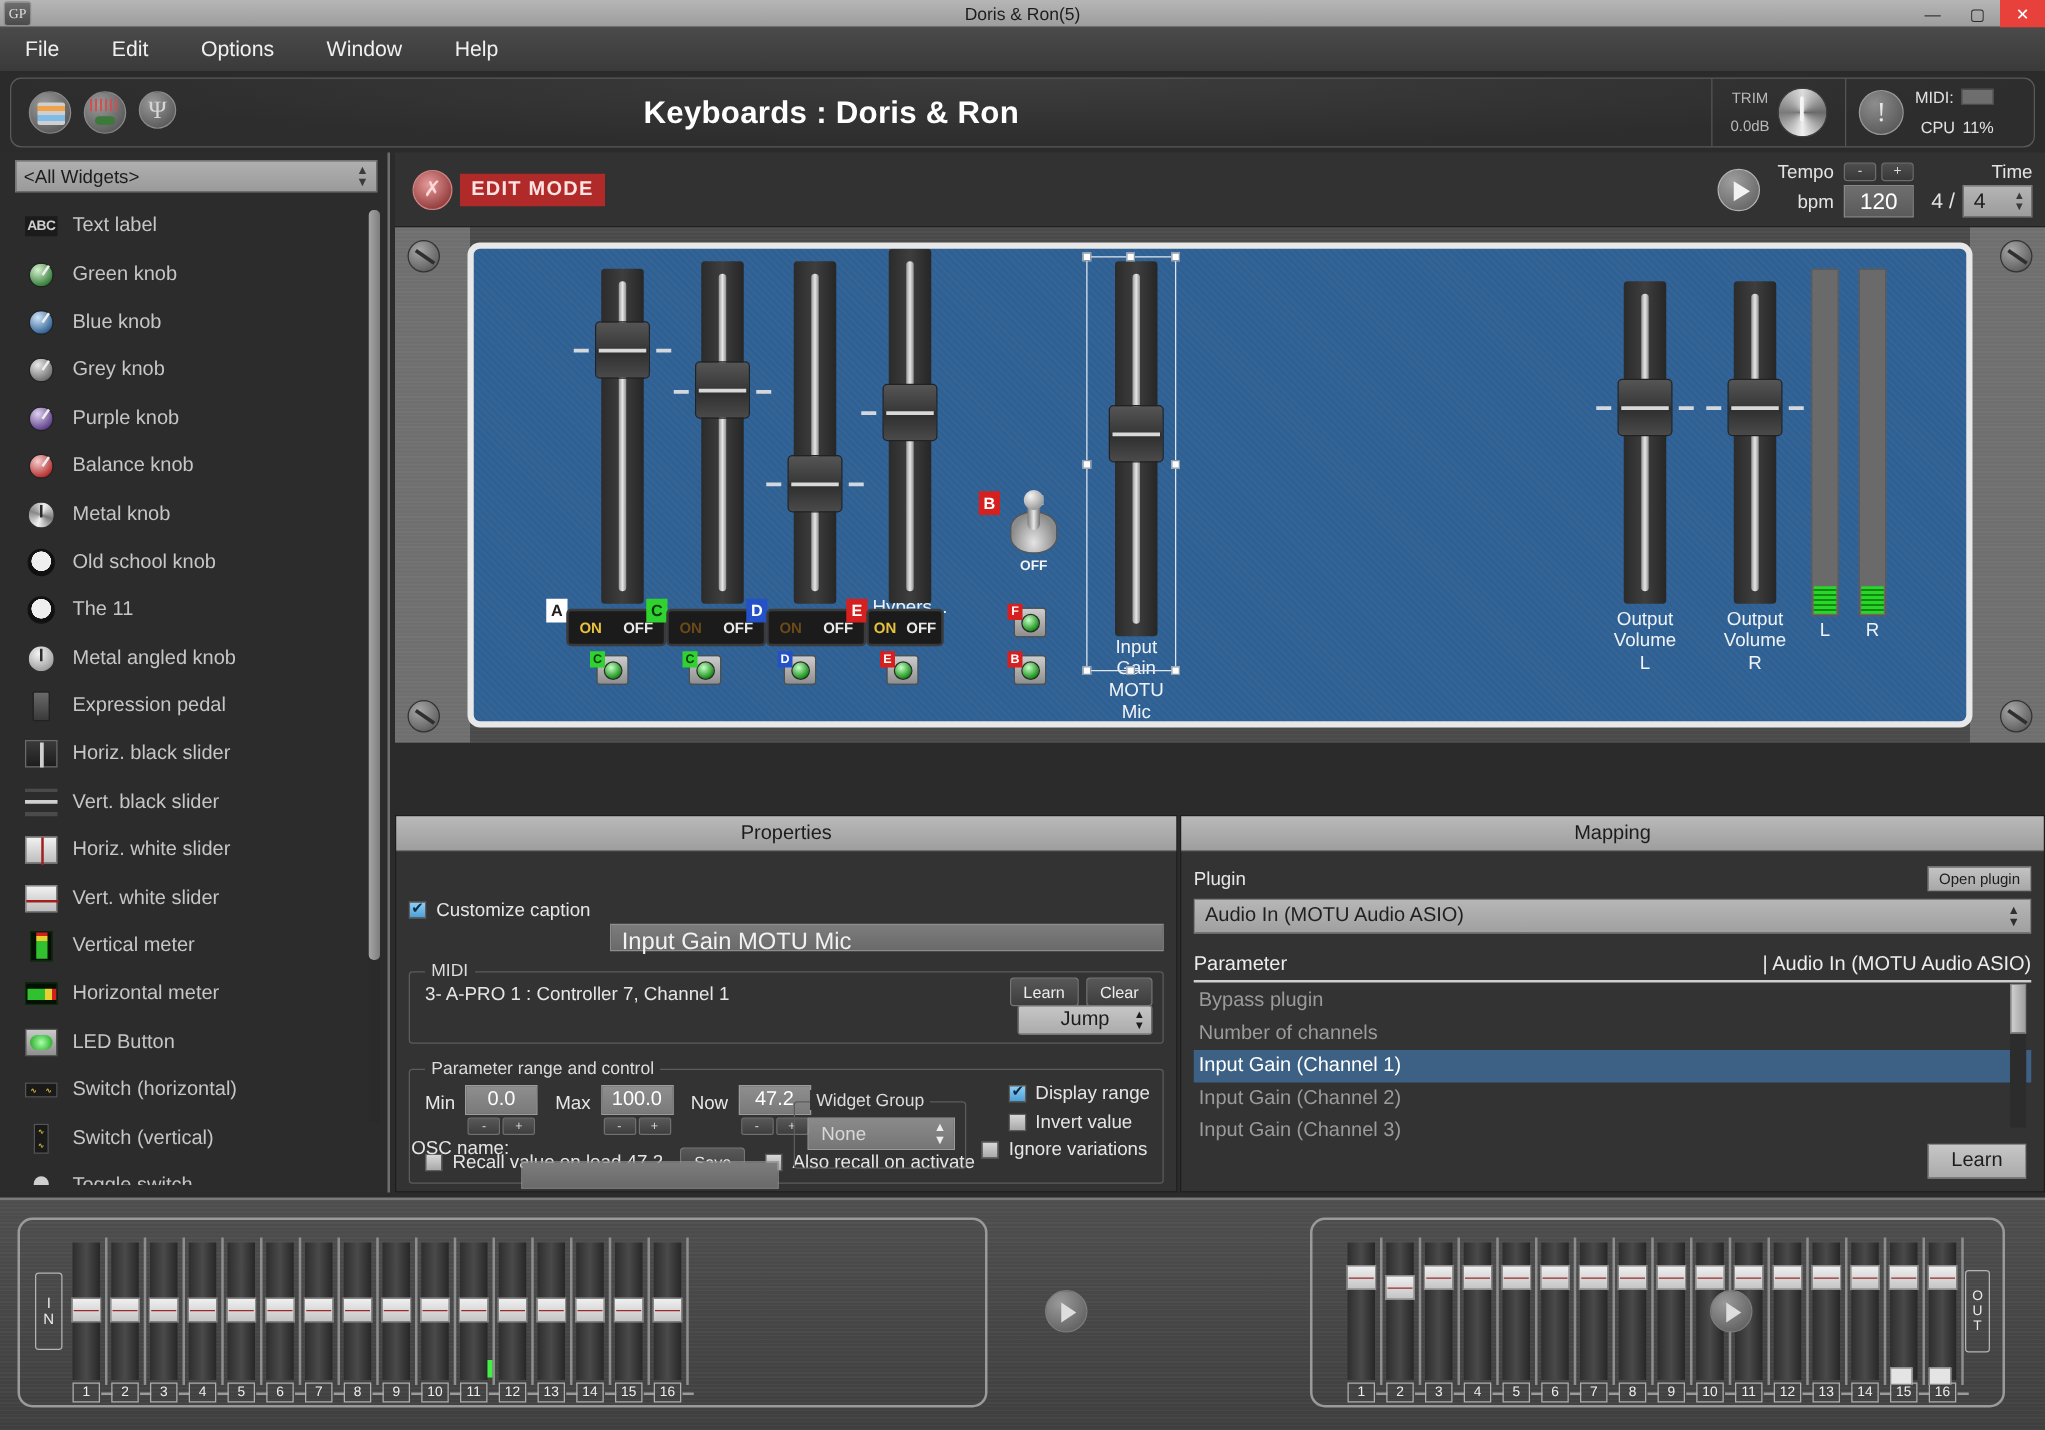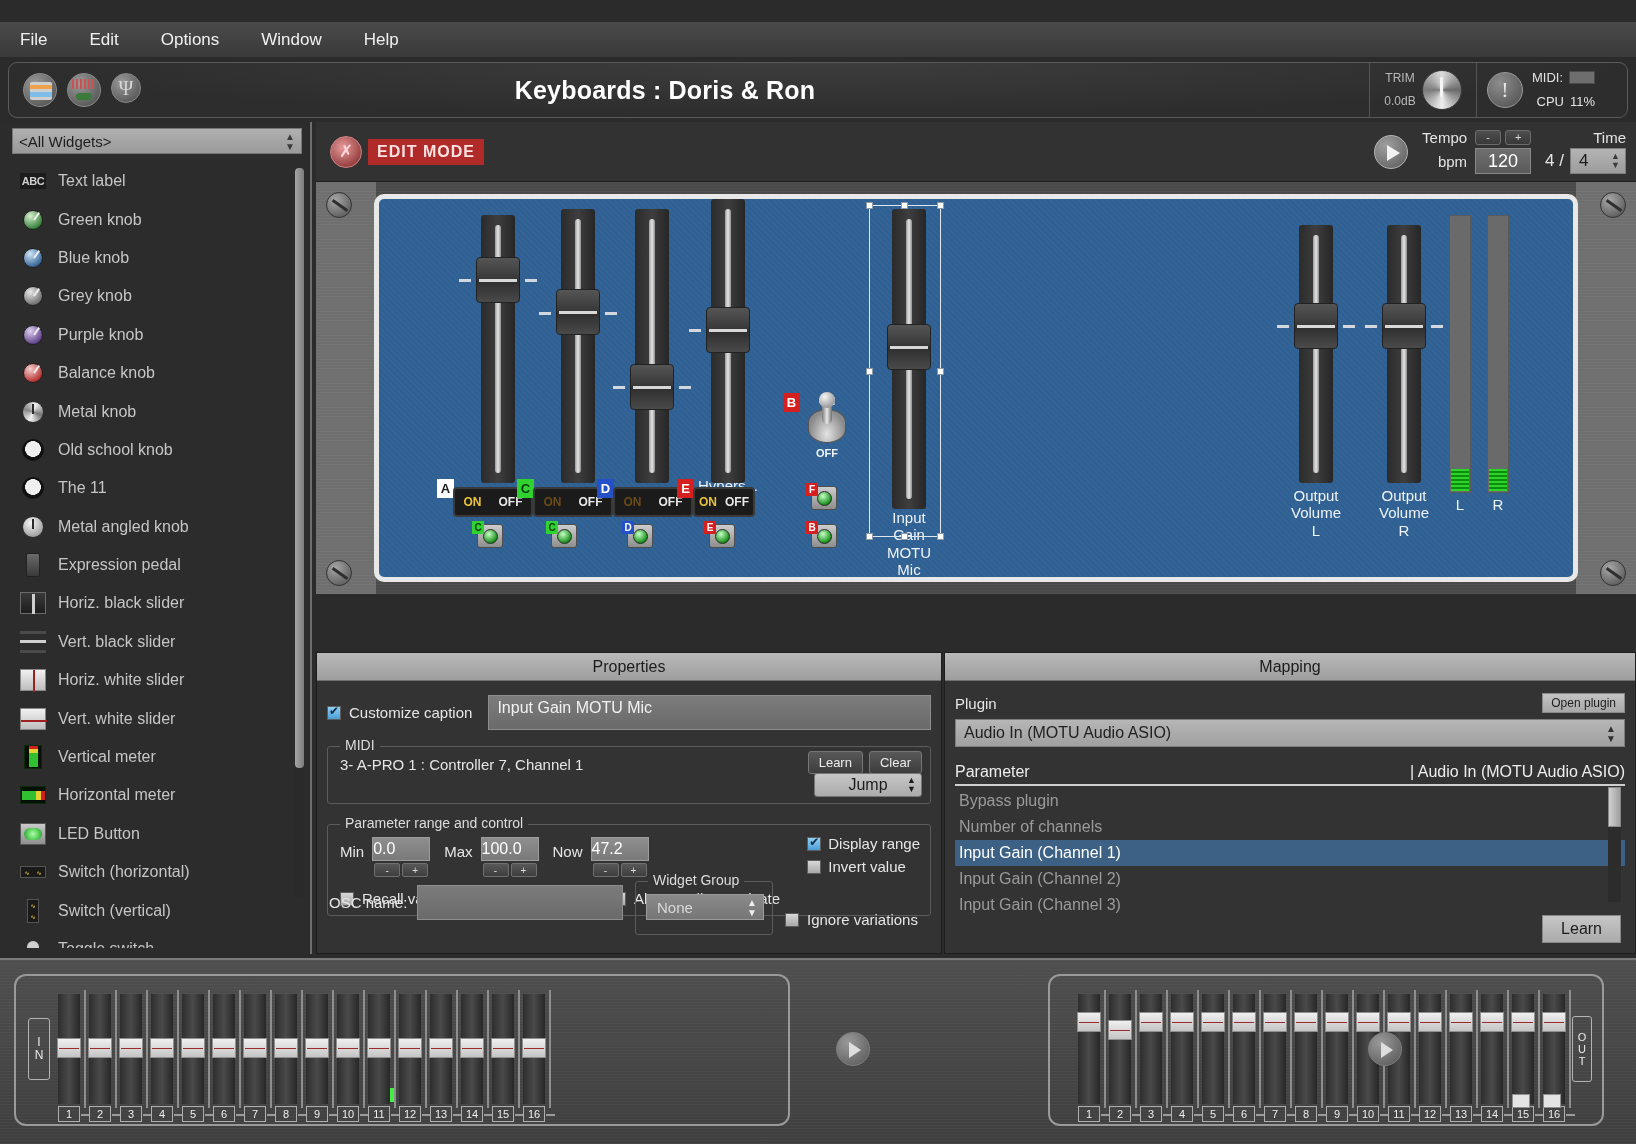--- a/index.html
+++ b/index.html
@@ -346,37 +346,37 @@
   .row{ display:flex; align-items:center; }
   .chk{
     width:14px;height:14px;background:linear-gradient(#d8d8d8,#a8a8a8);
     border:1px solid #5d5d5d; position:relative; flex:0 0 14px;
   }
   .chk.on{ background:linear-gradient(#8fd0f4,#4c9ed6); }
   .chk.on:after{ content:"✔"; position:absolute; left:1px; top:-3px; font-size:12px; color:#0d2a42;}
   .txt{ font-size:15px; color:#e6e6e6; }
   .input{
     background:linear-gradient(#7c7c7c,#6a6a6a); border:1px solid #8d8d8d;
-    color:#f2f2f2; font-size:16px; padding:3px 8px; height:35px;
+    color:#f2f2f2; font-size:19px; padding:3px 8px; height:22px;margin-top:44px;
   }
   .groupbox{
     border:1px solid #5c5c5c; border-radius:3px; position:relative; margin:0;
   }
   .groupbox > .gb-title{
     position:absolute; left:12px; top:-10px; background:#333; padding:0 5px;
     font-size:14px; color:#dcdcdc;
   }
   .btn{
     background:linear-gradient(#585858,#3d3d3d); border:1px solid #767676; border-radius:3px;
     color:#ececec; font-size:13px; padding:3px 10px;
   }
   .btn.lt{ background:linear-gradient(#c6c6c6,#ababab); color:#1c1c1c; font-size:16px; }
   .numfield{
     background:linear-gradient(#8e8e8e,#7a7a7a); border:1px solid #9c9c9c;
-    color:#ffffff; font-size:16px; width:58px; height:24px; text-align:left; line-height:22px;
+    color:#ffffff; font-size:16px; width:58px; height:24px; text-align:center; line-height:22px;
   }
   .spinrow{ display:flex; gap:2px; justify-content:center; margin-top:2px;}
   .spinbtn{ width:26px;height:14px; background:linear-gradient(#585858,#3e3e3e);
             border:1px solid #6f6f6f; border-radius:2px; color:#ddd; font-size:10px;
             display:flex;align-items:center;justify-content:center;}
   .open-plugin{
     background:linear-gradient(#c3c3c3,#a8a8a8); border:1px solid #888; color:#1d1d1d;
     font-size:12px; padding:2px 8px;
   }
   .plugin-sel{
@@ -453,20 +453,29 @@
     display:flex; flex-direction:column; align-items:center; justify-content:center;
     font-size:11px; color:#eaeaea; line-height:1.1;
   }
   .whitepad{ position:absolute; width:18px;height:14px; background:#e4e4e4; border:1px solid #8f8f8f;}
 </style>
 </head>
 <body>
 
 <div class="app">
 
+  <div class="titlebar">
+    <div class="tb-icon">GP</div>
+    <div class="tb-title">Doris &amp; Ron(5)</div>
+    <div class="tb-btns">
+      <div class="tb-btn">—</div>
+      <div class="tb-btn">▢</div>
+      <div class="tb-btn close">✕</div>
+    </div>
+  </div>
 
   <div class="menubar">
     <div class="menuitem">File</div>
     <div class="menuitem">Edit</div>
     <div class="menuitem">Options</div>
     <div class="menuitem">Window</div>
     <div class="menuitem">Help</div>
   </div>
 
   <div class="header">

